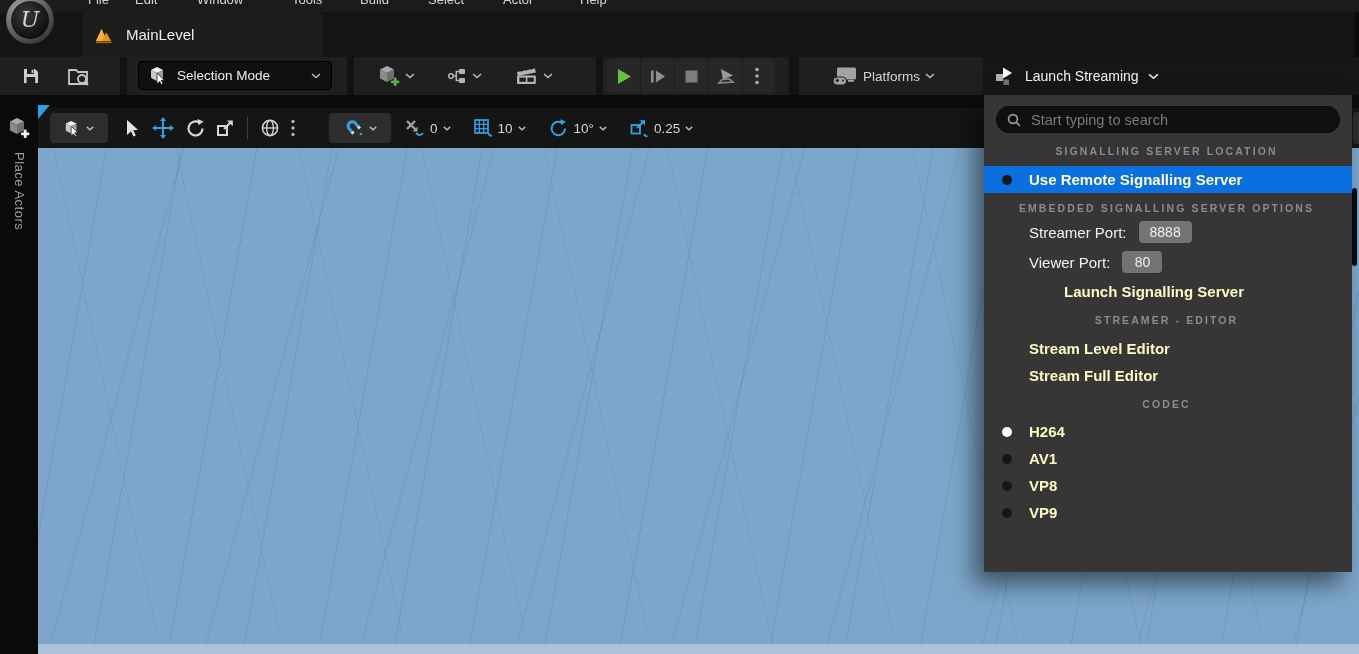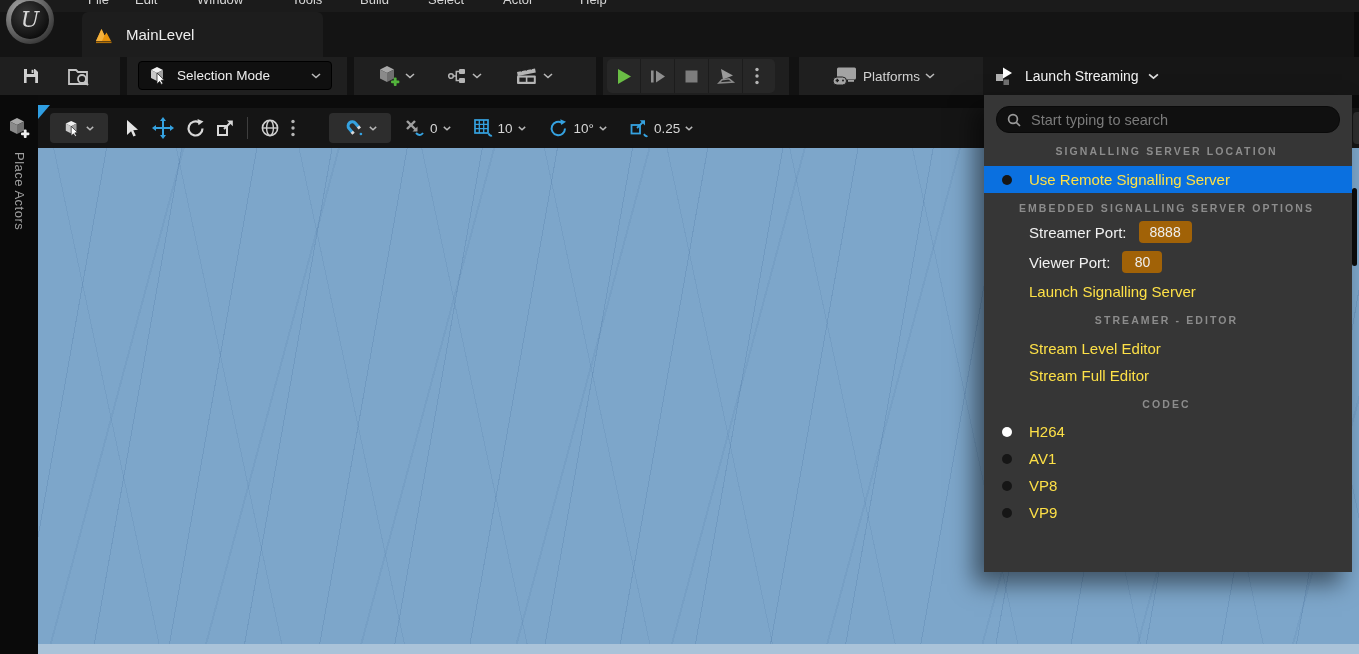--- a/index.html
+++ b/index.html
@@ -71,32 +71,32 @@
             z-index:50;box-shadow:-10px 12px 22px rgba(0,0,0,.5);box-sizing:border-box;overflow:hidden;}
   .dd-search{margin:11px 12px 0;height:25px;border-radius:13px;background:#101010;
              display:flex;align-items:center;padding:0 10px;border:1px solid #0a0a0a;}
   .dd-search input{flex:1;background:transparent;border:none;outline:none;color:#c9c9c9;
              font-size:14.5px;font-family:Liberation Sans, sans-serif;}
   .dd-search input::placeholder{color:#7b7b7b;}
   .dd-sec{display:flex;align-items:center;height:15px;margin:12px 16px 0 13px;gap:10px;flex-direction:column;}
   .dd-sec .t{font-size:10.5px;font-weight:bold;letter-spacing:2.1px;color:#8c8c8c;white-space:nowrap;}
   .dd-sec .line{flex:1;border-top:1px solid #7a7a7a;opacity:.55;}
   .dd-sec.gap9{margin-top:9px;}
-  .dd-item{height:27px;display:flex;align-items:center;color:#fde047;font-size:15px;
-           padding-left:18px;cursor:pointer;}
+  .dd-item{height:27px;display:flex;align-items:center;color:#fef9c3;font-size:15px;
+           padding-left:18px;cursor:pointer;font-weight:bold;}
   .dd-item.mt6{margin-top:6px;}
   .dd-item.mt5{margin-top:5px;}
   .dd-item.sel{background:#0a70e0;}
   .dd-item .dot{width:10px;height:10px;border-radius:50%;background:#161616;margin-right:17px;flex:none;}
   .dd-item .dot.on{background:#ffffff;}
   .dd-item.nodot{padding-left:45px;}
   .dd-port{height:30px;display:flex;align-items:center;padding-left:45px;color:#f1f1f1;font-size:15px;}
-  .dd-port .pv{background:#a16207;border-radius:4px;padding:3px 11px;font-size:14px;color:#efefef;
+  .dd-port .pv{background:#737373;border-radius:4px;padding:3px 11px;font-size:14px;color:#efefef;
                margin-left:12px;min-width:18px;text-align:center;cursor:text;}
-  .launchrow{height:28px;}
+  .launchrow{height:28px;margin-left:35px;}
   svg{display:block;}
 </style>
 </head>
 <body>
 
 <div id="stage">
 
   <div class="menubar">
     <span style="left:88px">File</span>
     <span style="left:135px">Edit</span>

